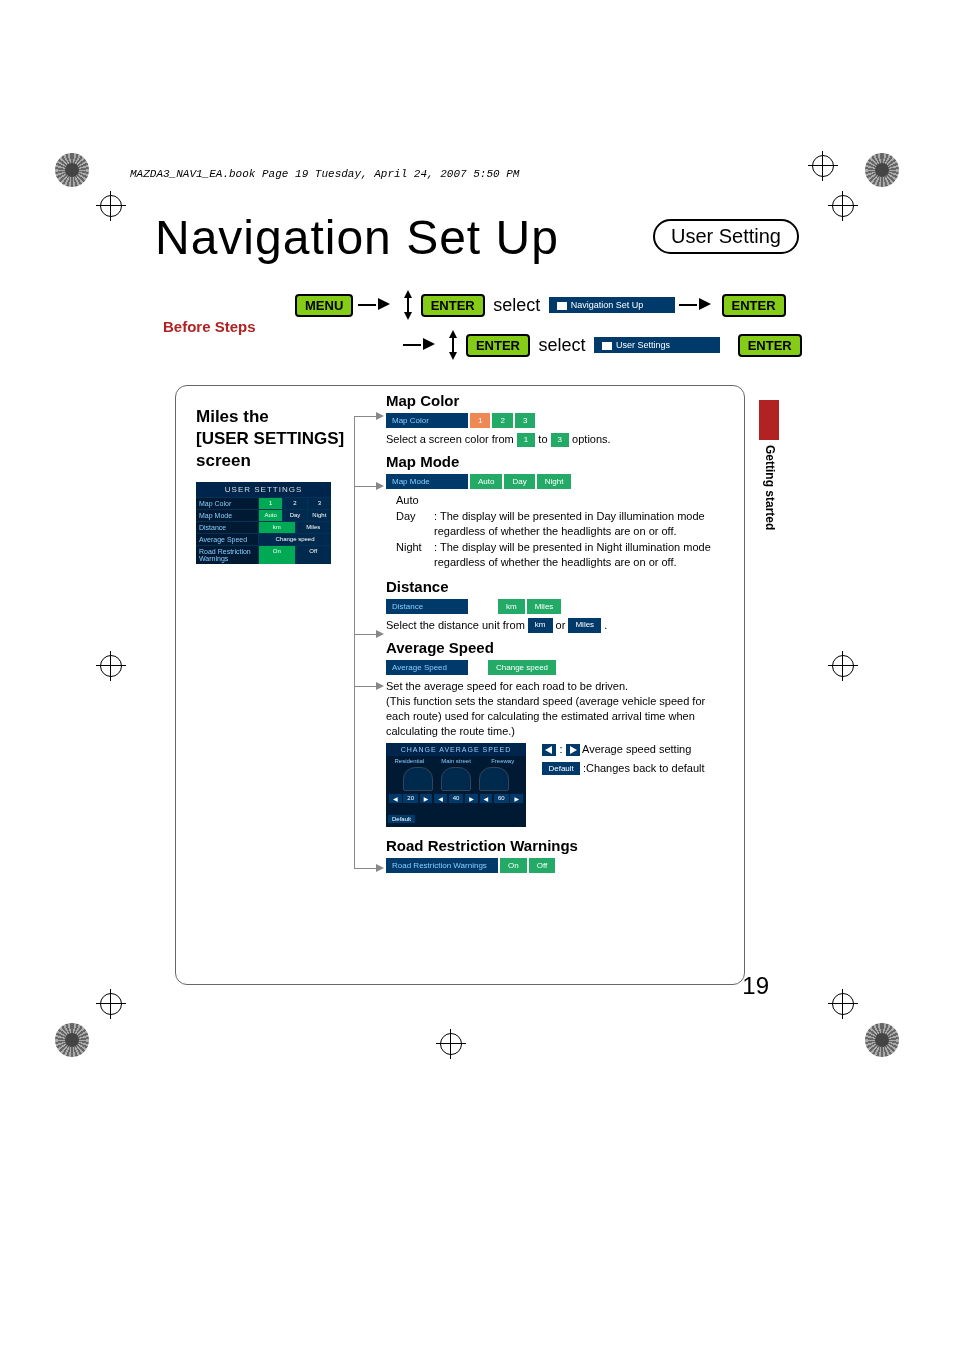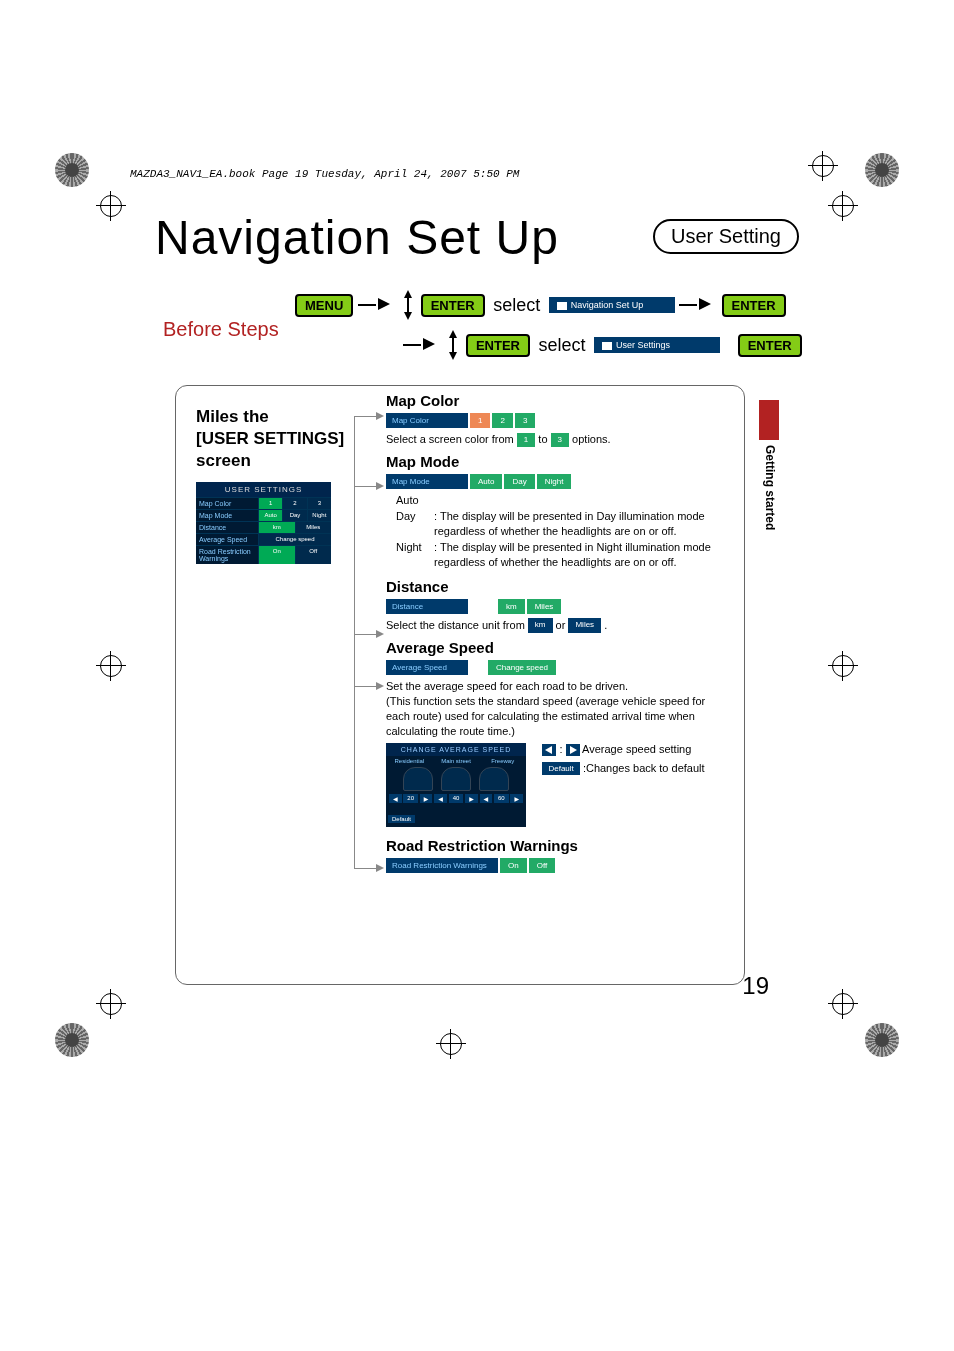--- a/index.html
+++ b/index.html
@@ -7,21 +7,21 @@
 .header-line{position:absolute;top:168px;left:130px;font-size:11px;font-style:italic;font-family:'Courier New',monospace}
 .crop{position:absolute;width:22px;height:22px}
 .crop::before,.crop::after{content:'';position:absolute;background:#000}
 .crop-circle{width:22px;height:22px;border:1px solid #000;border-radius:50%;box-sizing:border-box}
 .crop-cross-h{position:absolute;width:30px;height:1px;background:#000;top:10px;left:-4px}
 .crop-cross-v{position:absolute;width:1px;height:30px;background:#000;left:10px;top:-4px}
 .title-area{position:absolute;top:210px;left:155px;right:155px}
 .main-title{font-size:48px;font-weight:400;letter-spacing:1px}
 .sub-title{position:absolute;top:9px;right:0;border:2.5px solid #000;border-radius:20px;padding:4px 16px;font-size:20px}
 .before-steps{position:absolute;top:290px;left:155px;right:155px}
-.before-label{position:absolute;top:28px;left:8px;color:#b22222;font-weight:normal;font-size:20px}
+.before-label{position:absolute;top:28px;left:8px;color:#b22222;font-weight:bold;font-size:15px}
 .steps-diagram{position:absolute;left:140px;top:0}
 .btn-outline{display:inline-block;border:2px solid #000;border-radius:4px;padding:2px 8px;font-weight:bold;font-size:13px;background:#84cc16;vertical-align:middle}
 .arrow-r{display:inline-block;margin:0 6px;vertical-align:middle}
 .arrow-r::after{content:'';display:inline-block;width:0;height:0;border-left:12px solid #000;border-top:6px solid transparent;border-bottom:6px solid transparent}
 .arrow-line{display:inline-block;width:18px;height:2px;background:#000;vertical-align:middle;margin-right:-4px}
 .sel-text{font-size:18px;vertical-align:middle;margin:0 4px}
 .nav-chip{display:inline-block;background:#003a6b;color:#fff;font-size:9px;padding:3px 8px;vertical-align:middle;min-width:110px}
 .nav-chip .tiny-icon{display:inline-block;width:10px;height:8px;background:#fff;margin-right:4px;vertical-align:middle}
 .updown{display:inline-block;width:12px;height:30px;position:relative;vertical-align:middle;margin:0 2px}
 .updown::before{content:'';position:absolute;top:0;left:2px;width:0;height:0;border-bottom:8px solid #000;border-left:4px solid transparent;border-right:4px solid transparent}

